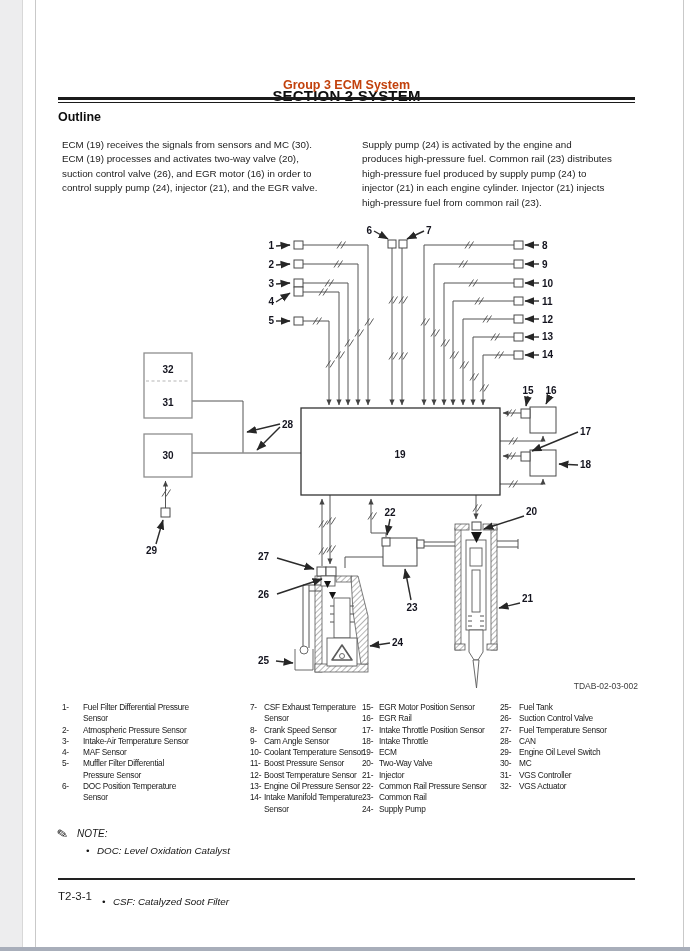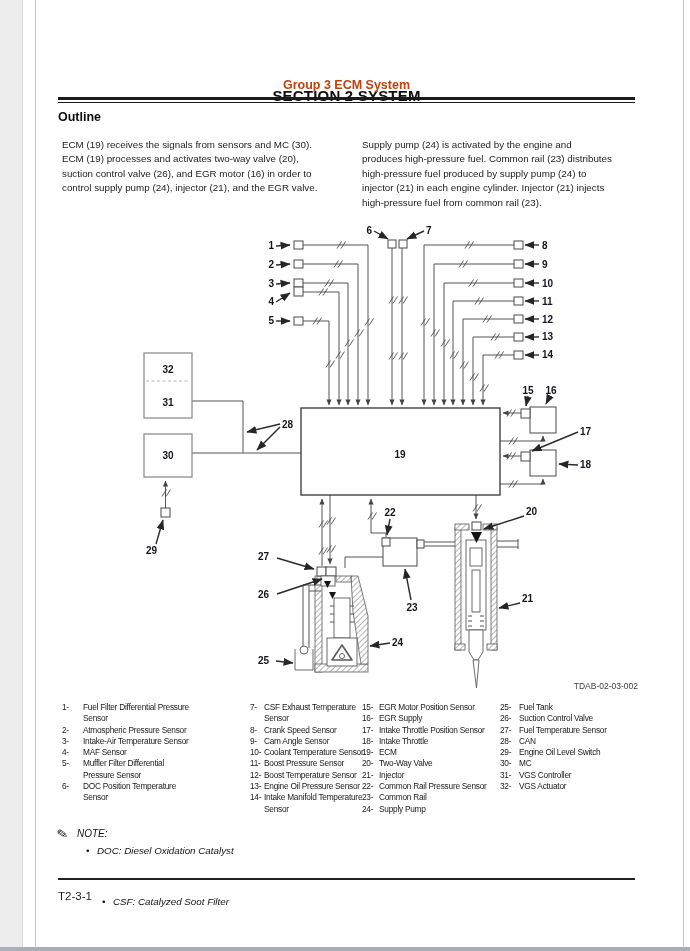--- a/index.html
+++ b/index.html
@@ -366,21 +366,21 @@
 Sensor</span>
       </div>
   </div>
   <div class="abs lg-col" id="lg-col3">
     <div class="lg-item">
         <span class="lg-num">15-</span>
         <span class="lg-txt">EGR Motor Position Sensor</span>
       </div>
     <div class="lg-item">
         <span class="lg-num">16-</span>
-        <span class="lg-txt">EGR Supply</span>
+        <span class="lg-txt">EGR Rail</span>
       </div>
     <div class="lg-item">
         <span class="lg-num">17-</span>
         <span class="lg-txt">Intake Throttle Position Sensor</span>
       </div>
     <div class="lg-item">
         <span class="lg-num">18-</span>
         <span class="lg-txt">Intake Throttle</span>
       </div>
     <div class="lg-item">
@@ -438,20 +438,20 @@
         <span class="lg-txt">VGS Controller</span>
       </div>
     <div class="lg-item">
         <span class="lg-num">32-</span>
         <span class="lg-txt">VGS Actuator</span>
       </div>
   </div>
 
   <div class="abs" id="note-icon">✎</div>
   <div class="abs" id="note-label">NOTE:</div>
-  <div class="abs note-item" id="note-item-0"><span class="note-dot">•</span><span>DOC: Diesel Oxidation Catalyst</span></div>
+  <div class="abs note-item" id="note-item-0"><span class="note-dot">•</span><span>DOC: Level Oxidation Catalyst</span></div>
   <div class="abs note-item" id="note-item-1"><span class="note-dot">•</span><span>CSF: Catalyzed Soot Filter</span></div>
 
   <div class="abs" id="footer-rule"></div>
   <div class="abs" id="page-number">T2-3-1</div>
 
   <div class="abs" id="bottom-bar"></div>
 </div>
 
 </body></html>

